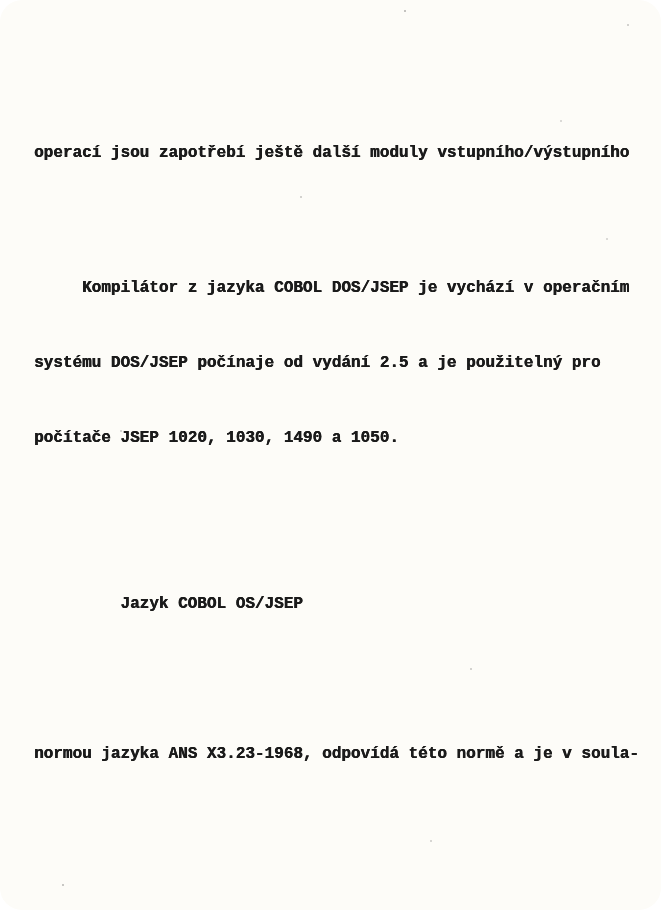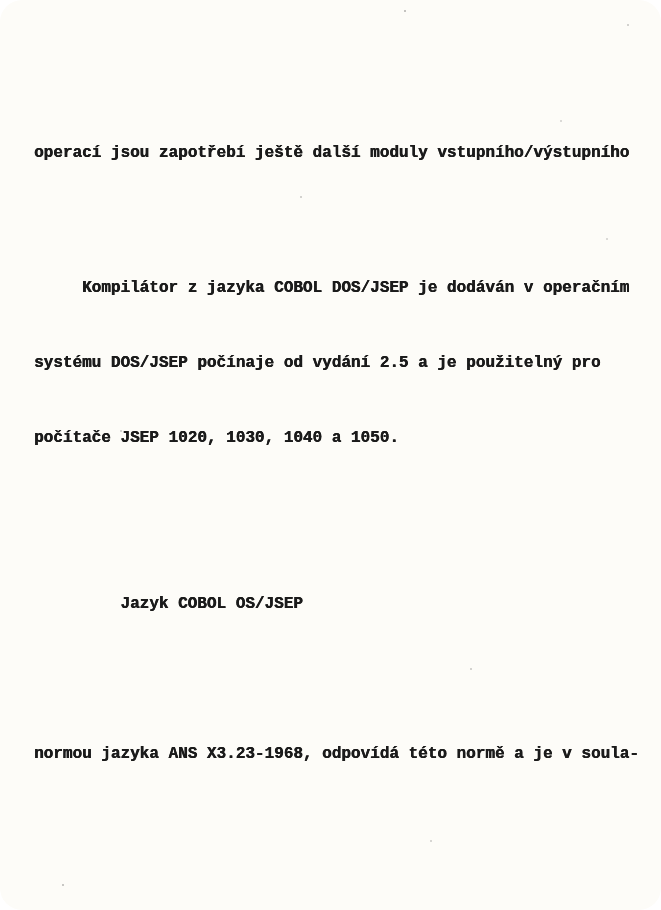--- a/index.html
+++ b/index.html
@@ -55,23 +55,23 @@
 </head>
 <body>
 
 <div class="page">
   <div class="speckles"></div>
 
   
   <div class="ln">operací jsou zapotřebí ještě další moduly vstupního/výstupního</div>
 
   
-  <div class="ln g10">     Kompilátor z jazyka COBOL DOS/JSEP je dodáván v operačním</div>
+  <div class="ln g10">     Kompilátor z jazyka COBOL DOS/JSEP je vychází v operačním</div>
   <div class="ln">systému DOS/JSEP počínaje od vydání 2.5 a je použitelný pro</div>
-  <div class="ln">počítače JSEP 1020, 1030, 1040 a 1050.</div>
+  <div class="ln">počítače JSEP 1020, 1030, 1490 a 1050.</div>
 
   
   <div class="ln g16 heading">
     <span class="hd-text">Jazyk COBOL OS/JSEP</span>
   </div>
 
   
   <div class="ln">normou jazyka ANS X3.23-1968, odpovídá této normě a je v soula-</div>
   
   

